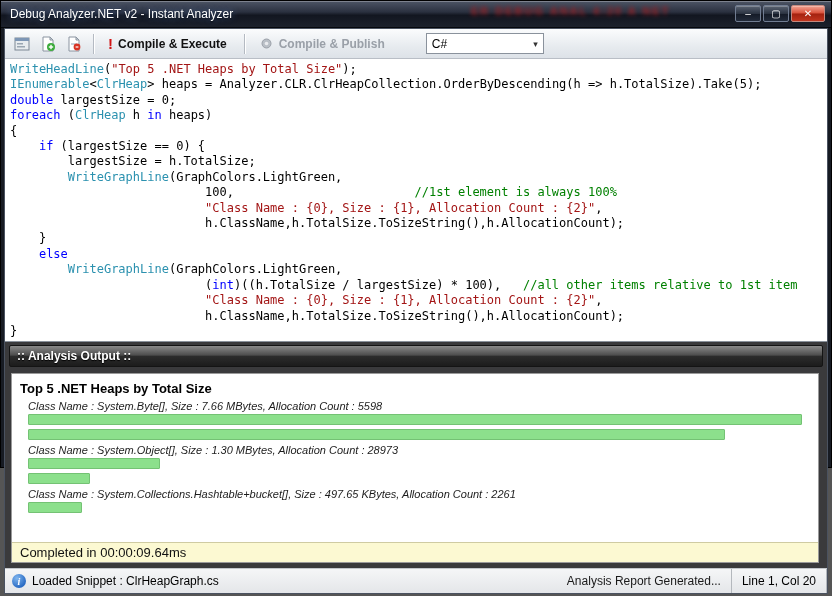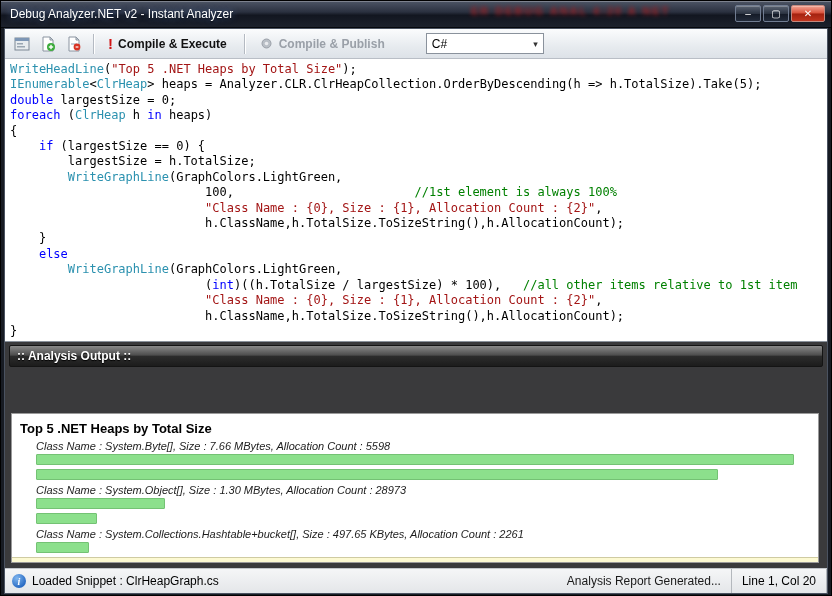--- a/index.html
+++ b/index.html
@@ -1,18 +1,18 @@
 <!DOCTYPE html>
 <html><head>
 <meta charset="utf-8">
 <style>
   * { margin:0; padding:0; box-sizing:border-box; }
   html,body { width:832px; height:596px; background:#555; font-family:"Liberation Sans", sans-serif; }
   .window{
-    width:832px; height:596px;
+    width:832px; height:468px;
     border:1px solid #000;
     background:#171b23;
     display:flex; flex-direction:column;
     position:relative;
   }
   
   .titlebar{
     height:27px; flex:0 0 27px;
     background:linear-gradient(180deg,#4d5565 0%,#2b3140 42%,#121620 55%,#1c212c 100%);
     border-bottom:1px solid #05070c;
@@ -71,35 +71,35 @@
     overflow:hidden; white-space:pre;
   }
   .code-line{ white-space:pre; }
   .code-p{ color:#000; }
   .code-k{ color:#0000ff; }
   .code-t{ color:#2b91af; }
   .code-m{ color:#2b91af; }
   .code-s{ color:#a31515; }
   .code-c{ color:#008000; }
   
-  .output-panel{ height:226px; flex:0 0 226px; background:#3a3a3c; padding:3px 4px 5px 4px; display:flex; flex-direction:column;gap:40px; }
+  .output-panel{ height:226px; flex:0 0 226px; background:#3a3a3c; padding:3px 4px 5px 4px; display:flex; flex-direction:column; }
   .output-header{
     height:22px; flex:0 0 22px;
     background:linear-gradient(180deg,#8a8a8a,#4e4e4e 45%,#2c2c2c 52%,#1c1c1c);
     border:1px solid #141414; border-radius:2px;
     color:#fff; font-size:12px; font-weight:bold;
     display:flex; align-items:center; padding-left:7px;
     text-shadow:0 1px 1px #000;
   }
   .output-content{
     flex:1; margin:6px 4px 0 2px; background:#fff; border:1px solid #9a9a9a;
     display:flex; flex-direction:column; overflow:hidden;
   }
   .output-title{ font-size:13px; font-weight:bold; color:#000; padding:7px 8px 4px 8px; }
-  .output-rows{ flex:1; padding:0 24px; }
+  .output-rows{ flex:1; padding:0 16px; }
   .bar-row{ margin-bottom:4px; }
   .bar-label{ font-size:11px; font-style:italic; color:#1c1c1c; line-height:13px; white-space:nowrap; overflow:hidden; }
   .bar{ height:11px; margin-top:1px; border:1px solid #74c274; border-radius:1px; }
   .completed-strip{
     flex:0 0 20px; background:#fcf9d2; border-top:1px solid #cfcba2;
     font-size:13px; color:#111; display:flex; align-items:center; padding-left:8px;
   }
   
   .statusbar{
     height:25px; flex:0 0 25px;

